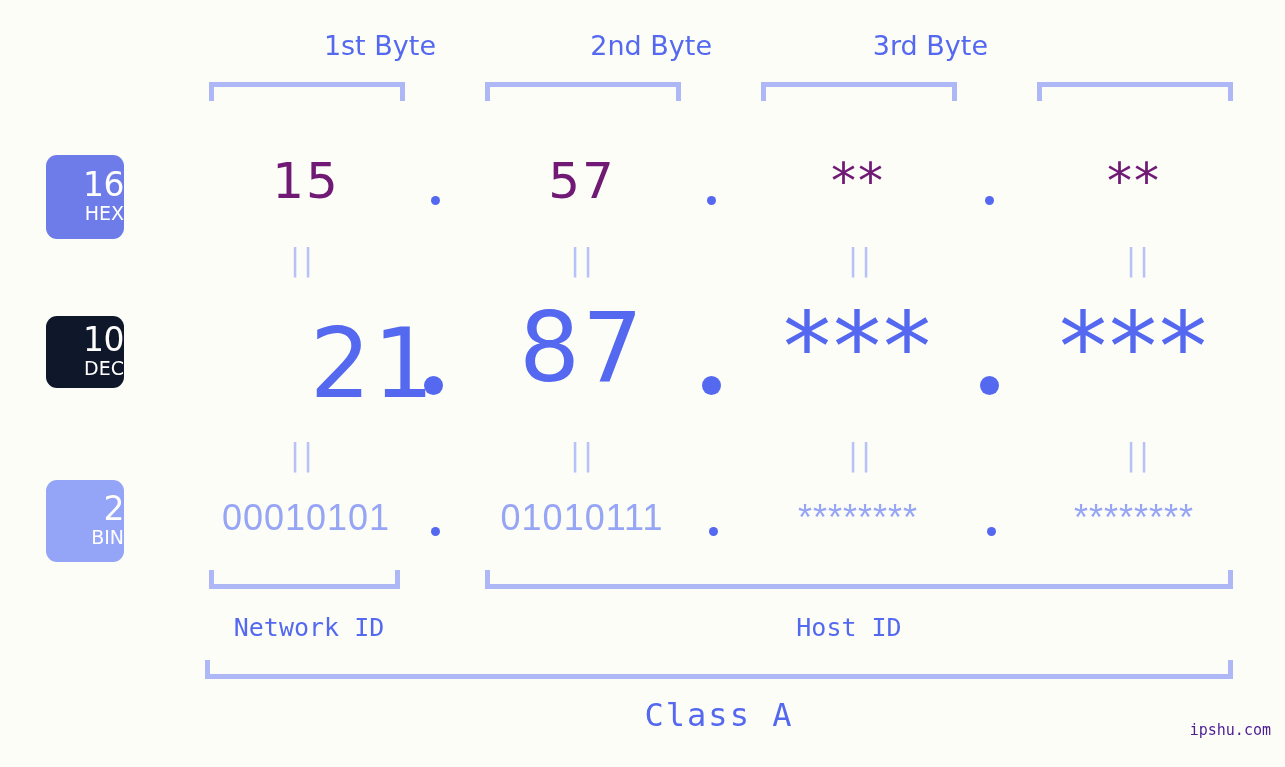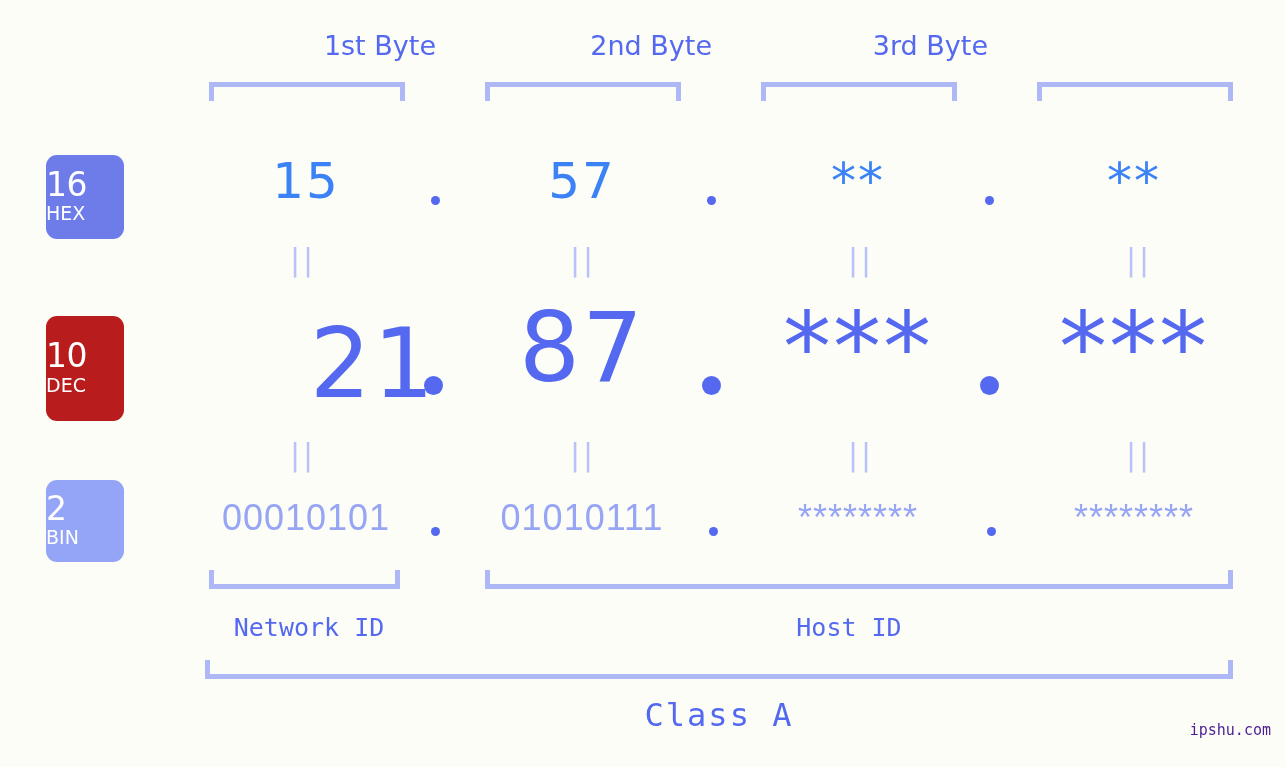--- a/index.html
+++ b/index.html
@@ -56,21 +56,21 @@
   .badge {
     position: absolute;
     left: 46px;
     width: 78px;
     border-radius: 11px;
     color: #ffffff;
     text-align: center;
     font-family: "DejaVu Sans", sans-serif;
     display: flex;
     flex-direction: column;
-    align-items: flex-start;
+    align-items: flex-end;
     justify-content: center;
     line-height: 1;
   }
   .badge .num {
     font-size: 33px;
     line-height: 1.05;
     letter-spacing: -0.5px;
   }
   .badge .nm {
     font-size: 19px;
@@ -81,21 +81,21 @@
   
   .cell {
     position: absolute;
     text-align: center;
     white-space: nowrap;
     width: 260px;
   }
   .row-hex .cell {
     font-family: "DejaVu Sans", sans-serif;
     font-size: 50px;
-    color: #3b82f6;
+    color: #701a75;
     letter-spacing: 2px;
   }
   .row-dec .cell {
     font-family: "DejaVu Sans", sans-serif;
     font-size: 96px;
     color: #5468f0;
     letter-spacing: 2px;
   }
   .row-bin .cell {
     font-family: Liberation Sans, sans-serif;
@@ -183,21 +183,21 @@
     <div class="dot dot-sm" style="left:431px; top:196px;"></div>
     <div class="dot dot-sm" style="left:707px; top:196px;"></div>
     <div class="dot dot-sm" style="left:985px; top:196px;"></div>
   </div>
 
   <div class="eqmark" style="left:290px; top:245px;">||</div>
   <div class="eqmark" style="left:570px; top:245px;">||</div>
   <div class="eqmark" style="left:848px; top:245px;">||</div>
   <div class="eqmark" style="left:1126px; top:245px;">||</div>
 
-  <div class="badge" style="top:316px; height:105px; background:#b91c1c;">
+  <div class="badge" style="top:316px; height:72px; background:#0f172a;">
     <span class="num">10</span>
     <span class="nm">DEC</span>
   </div>
 
   <div class="row-dec">
     <div class="cell" style="left:176px; top:308px;text-align:right;">21</div>
     <div class="cell" style="left:452px; top:292px;">87</div>
     <div class="cell" style="left:728px; top:292px;">***</div>
     <div class="cell" style="left:1004px; top:292px;">***</div>
 

